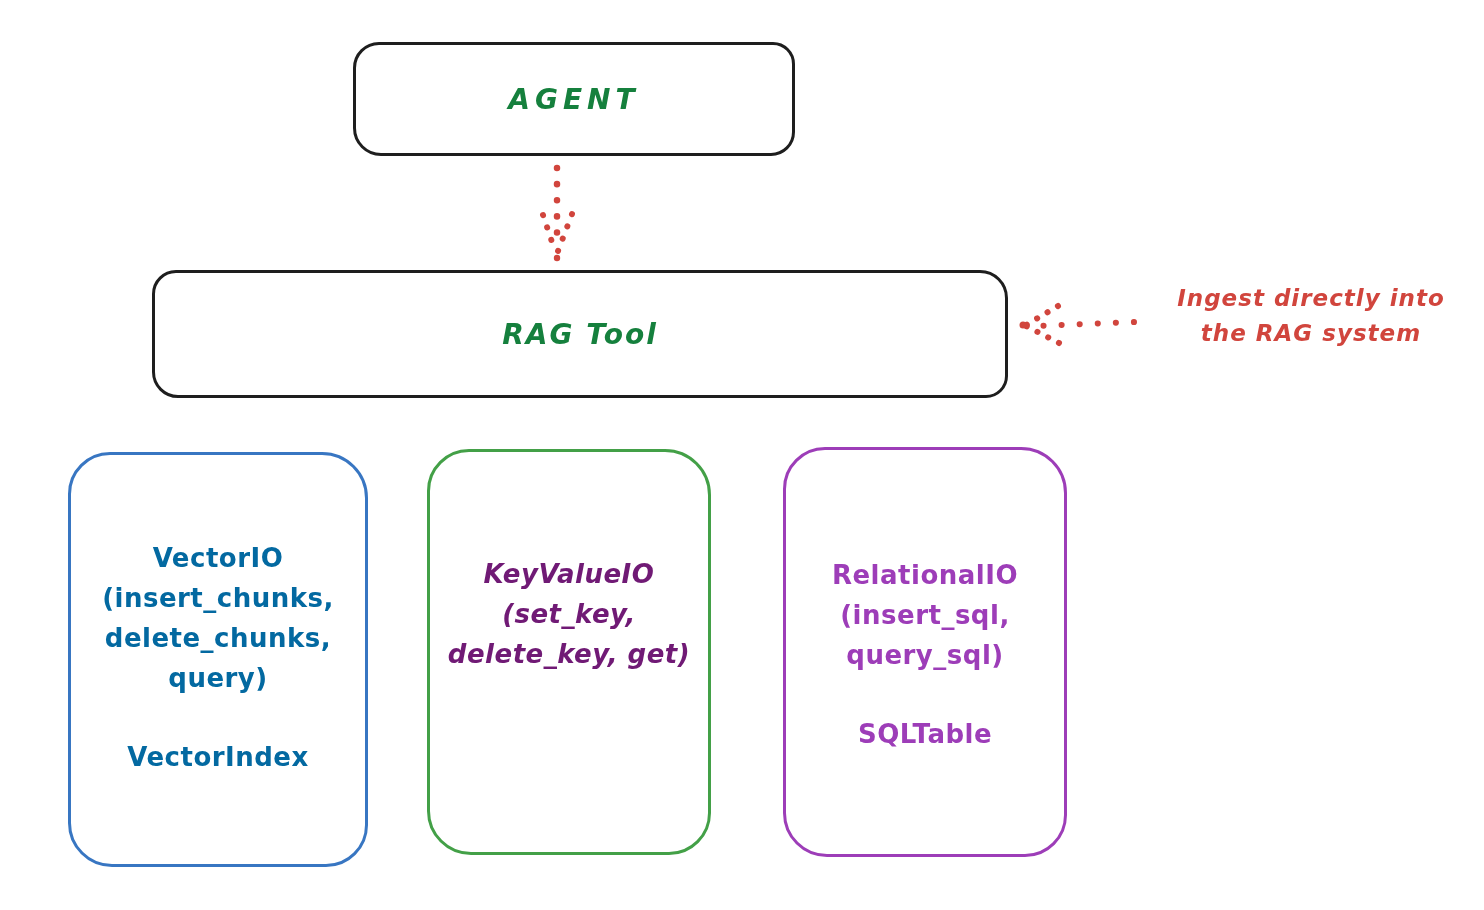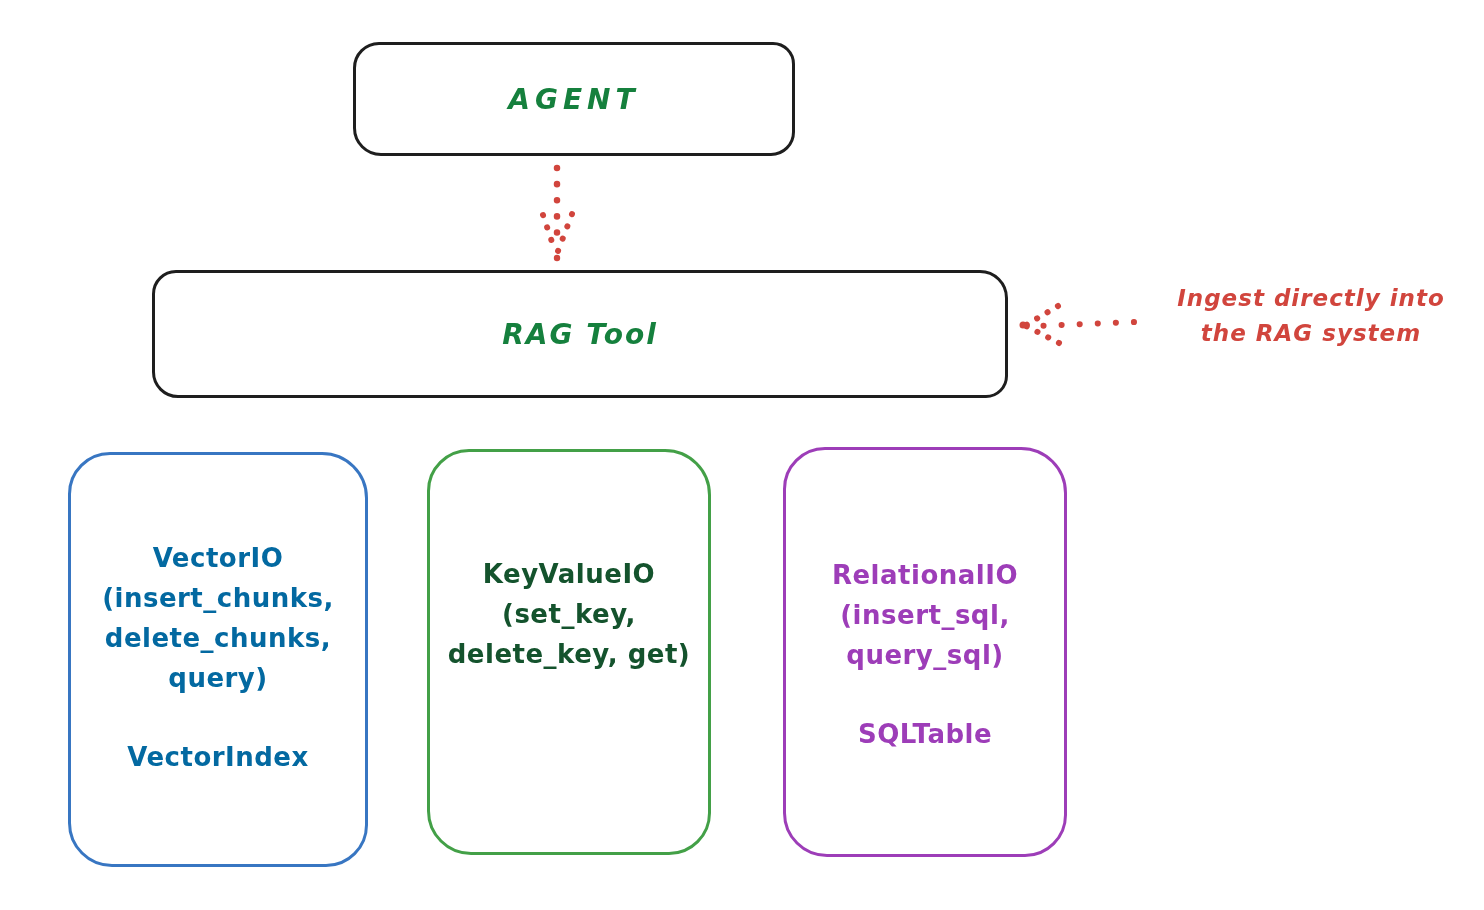--- a/index.html
+++ b/index.html
@@ -100,21 +100,21 @@
   </div>
 
   <div class="backend backend-vector" style="border-color: rgb(56, 118, 194); color: #0369a1;">
     <span class="line">VectorIO</span>
     <span class="line">(insert_chunks,</span>
     <span class="line">delete_chunks,</span>
     <span class="line">query)</span>
     <span class="line backend-index">VectorIndex</span>
   </div>
 
-  <div class="backend backend-keyvalue" style="border-color: rgb(67, 160, 71); color: #14532d;">
+  <div class="backend backend-keyvalue" style="border-color: rgb(67, 160, 71); color: #701a75; font-style: italic;">
     <span class="line">KeyValueIO</span>
     <span class="line">(set_key,</span>
     <span class="line">delete_key, get)</span>
   </div>
 
   <div class="backend backend-relational" style="border-color: rgb(157, 61, 184); color: rgb(157, 61, 184);">
     <span class="line">RelationalIO</span>
     <span class="line">(insert_sql,</span>
     <span class="line">query_sql)</span>
     <span class="line backend-index">SQLTable</span>

